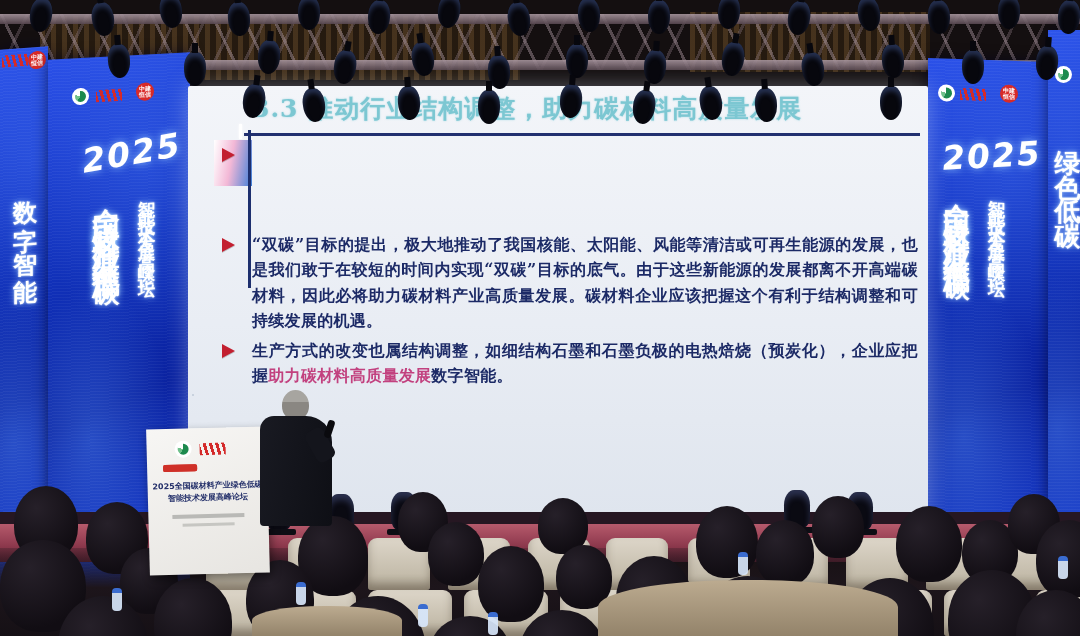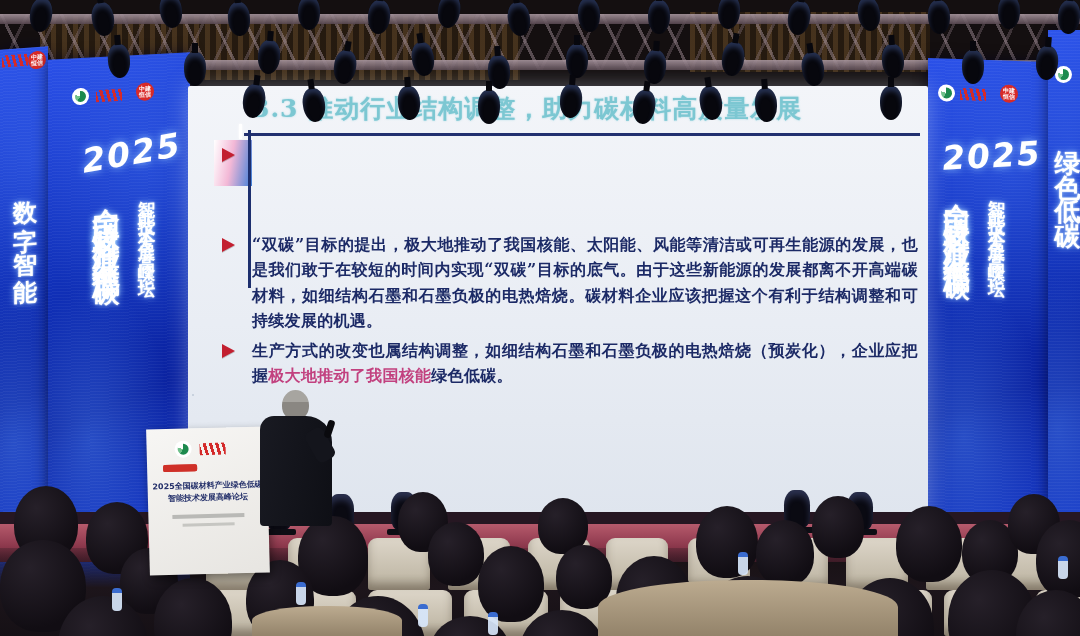--- a/index.html
+++ b/index.html
@@ -202,23 +202,23 @@
     <div class="title-rule"></div>
     <div class="title-tick"></div>
     <div class="deco-square"></div>
     <div class="deco-line"></div>
 
     <div class="b-arrow" style="left:34px;top:62px;"></div>
     <div class="b-arrow" style="left:34px;top:152px;"></div>
     <div class="b-arrow" style="left:34px;top:258px;"></div>
 
 
-    <div class="bullet" style="top:146px;"><span style="position:static">“双碳”目标的提出，极大地推动了我国核能、太阳能、风能等清洁或可再生能源的发展，也是我们敢于在较短的时间内实现“双碳”目标的底气。由于这些新能源的发展都离不开高端碳材料，如细结构石墨和石墨负极的电热焙烧。碳材料企业应该把握这个有利于结构调整和可持续发展的机遇。</span></div>
-
-    <div class="bullet" style="top:252px;"><span style="position:static">生产方式的改变也属结构调整，如细结构石墨和石墨负极的电热焙烧（预炭化），企业应把握</span><span class="hl" style="position:static">极大地推动了我国核能</span><span style="position:static">绿色低碳。</span></div>
+    <div class="bullet" style="top:146px;"><span style="position:static">“双碳”目标的提出，极大地推动了我国核能、太阳能、风能等清洁或可再生能源的发展，也是我们敢于在较短的时间内实现“双碳”目标的底气。由于这些新能源的发展都离不开高端碳材料，因此必将助力碳材料产业高质量发展。碳材料企业应该把握这个有利于结构调整和可持续发展的机遇。</span></div>
+
+    <div class="bullet" style="top:252px;"><span style="position:static">生产方式的改变也属结构调整，如细结构石墨和石墨负极的电热焙烧（预炭化），企业应把握</span><span class="hl" style="position:static">助力碳材料高质量发展</span><span style="position:static">数字智能。</span></div>
 
     <div class="strip">
       <div class="cell c-nuclear">
         
         
         
         
       </div>
       <div class="cell c-solar">
 

